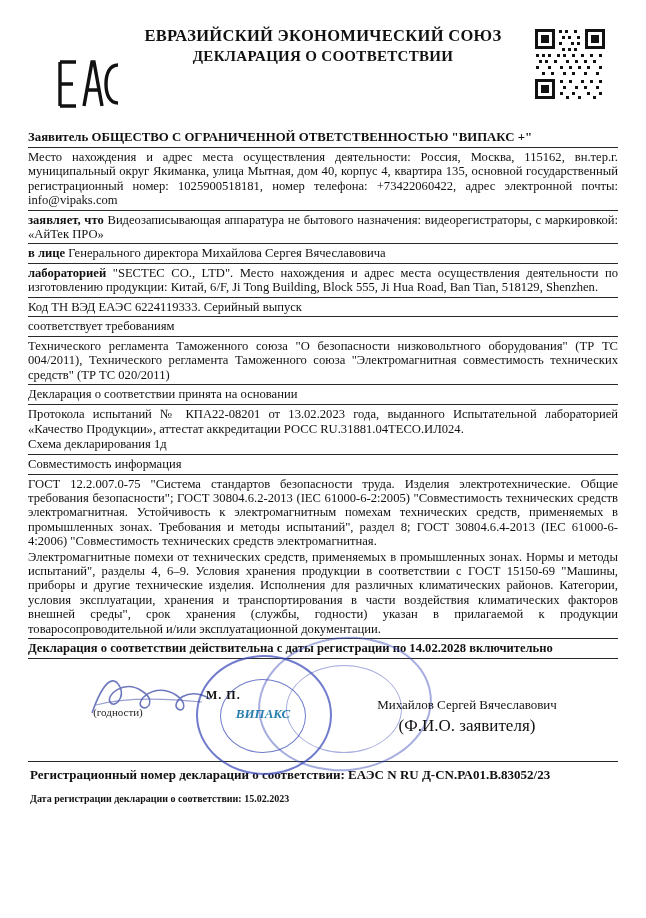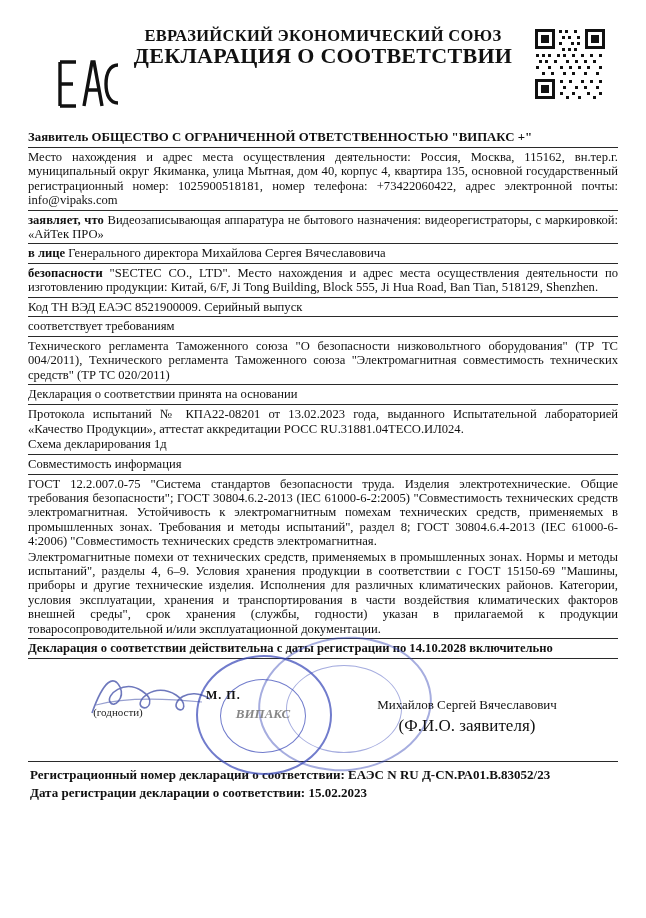--- a/index.html
+++ b/index.html
@@ -25,21 +25,21 @@
   .title-block {
     text-align: center;
     font-weight: bold;
     letter-spacing: 0.3px;
   }
   .title-line1 {
     font-size: 16.5px;
     line-height: 20px;
   }
   .title-line2 {
-    font-size: 22px;
+    font-size: 15px;
     line-height: 20px;
   }
   .marks-row {
     position: relative;
     height: 62px;
     margin-top: 2px;
   }
   .eac-mark {
     position: absolute;
     left: 26px;
@@ -123,22 +123,22 @@
     margin-top: 6px;
   }
   .reg-num {
     font-weight: bold;
     font-size: 13px;
     margin-top: 6px;
     padding-left: 2px;
   }
   .reg-date {
     font-weight: bold;
-    font-size: 13px;
-    margin-top: 4px;
+    font-size: 10px;
+    margin-top: 10px;
     padding-left: 2px;
   }
   
   .stamp {
     position: absolute;
     border: 2px solid #3a49b8;
     border-radius: 50%;
     opacity: 0.72;
   }
   .stamp-outer {
@@ -153,21 +153,21 @@
     width: 84px;
     height: 72px;
     border-width: 1px;
   }
   .stamp-text {
     position: absolute;
     left: 196px;
     top: 44px;
     width: 78px;
     text-align: center;
-    color: #737373;
+    color: #0369a1;
     font-size: 13px;
     font-weight: bold;
     font-style: italic;
     opacity: 0.85;
   }
   .stamp2 {
     position: absolute;
     left: 230px;
     top: -26px;
     width: 170px;
@@ -316,28 +316,28 @@
     <div class="sec">
       <p>
         <span class="inline-b">в лице</span>
         <span>Генерального директора Михайлова Сергея Вячеславовича</span>
       </p>
       <div class="line"></div>
     </div>
 
     <div class="sec">
       <p>
-        <span class="inline-b">безопасности</span>
+        <span class="inline-b">лабораторией</span>
         <span>"SECTEC CO., LTD". Место нахождения и адрес места осуществления деятельности по изготовлению продукции: Китай, 6/F, Ji Tong Building, Block 555, Ji Hua Road, Ban Tian, 518129, Shenzhen.</span>
       </p>
       <div class="line"></div>
     </div>
 
     <div class="sec">
-      <p>Код ТН ВЭД ЕАЭС 8521900009. Серийный выпуск</p>
+      <p>Код ТН ВЭД ЕАЭС 6224119333. Серийный выпуск</p>
       <div class="line"></div>
     </div>
 
     <div class="sec">
       <p class="sec-head">соответствует требованиям</p>
       <div class="line"></div>
       <p>Технического регламента Таможенного союза "О безопасности низковольтного оборудования" (ТР ТС 004/2011), Технического регламента Таможенного союза "Электромагнитная совместимость технических средств" (ТР ТС 020/2011)</p>
       <div class="line"></div>
     </div>
 
@@ -351,21 +351,21 @@
 
     <div class="sec">
       <p class="sec-head">Совместимость информация</p>
       <div class="line"></div>
       <p>ГОСТ 12.2.007.0-75 "Система стандартов безопасности труда. Изделия электротехнические. Общие требования безопасности"; ГОСТ 30804.6.2-2013 (IEC 61000-6-2:2005)  "Совместимость технических средств электромагнитная. Устойчивость к электромагнитным помехам технических средств, применяемых в промышленных зонах. Требования и методы испытаний", раздел 8; ГОСТ 30804.6.4-2013 (IEC 61000-6-4:2006) "Совместимость технических средств электромагнитная.</p>
       <p>Электромагнитные помехи от технических средств, применяемых в промышленных зонах. Нормы и методы испытаний", разделы 4, 6–9. Условия хранения продукции в соответствии с ГОСТ 15150-69 "Машины, приборы и другие технические изделия. Исполнения для различных климатических районов. Категории, условия эксплуатации, хранения и транспортирования в части воздействия климатических факторов внешней среды", срок хранения (службы, годности) указан в прилагаемой к продукции товаросопроводительной и/или эксплуатационной документации.</p>
       <div class="line"></div>
     </div>
 
     <div class="sec">
-      <p class="validity">Декларация о соответствии действительна с даты регистрации по 14.10.2028 включительно</p>
+      <p class="validity">Декларация о соответствии действительна с даты регистрации по 14.02.2028 включительно</p>
       <div class="line"></div>
     </div>
 
     <div class="sign-area">
 
       <div class="stamp2"></div>
       <div class="stamp2-inner"></div>
       <div class="stamp stamp-outer"></div>
       <div class="stamp stamp-inner"></div>
       <div class="stamp-text">ВИПАКС</div>

